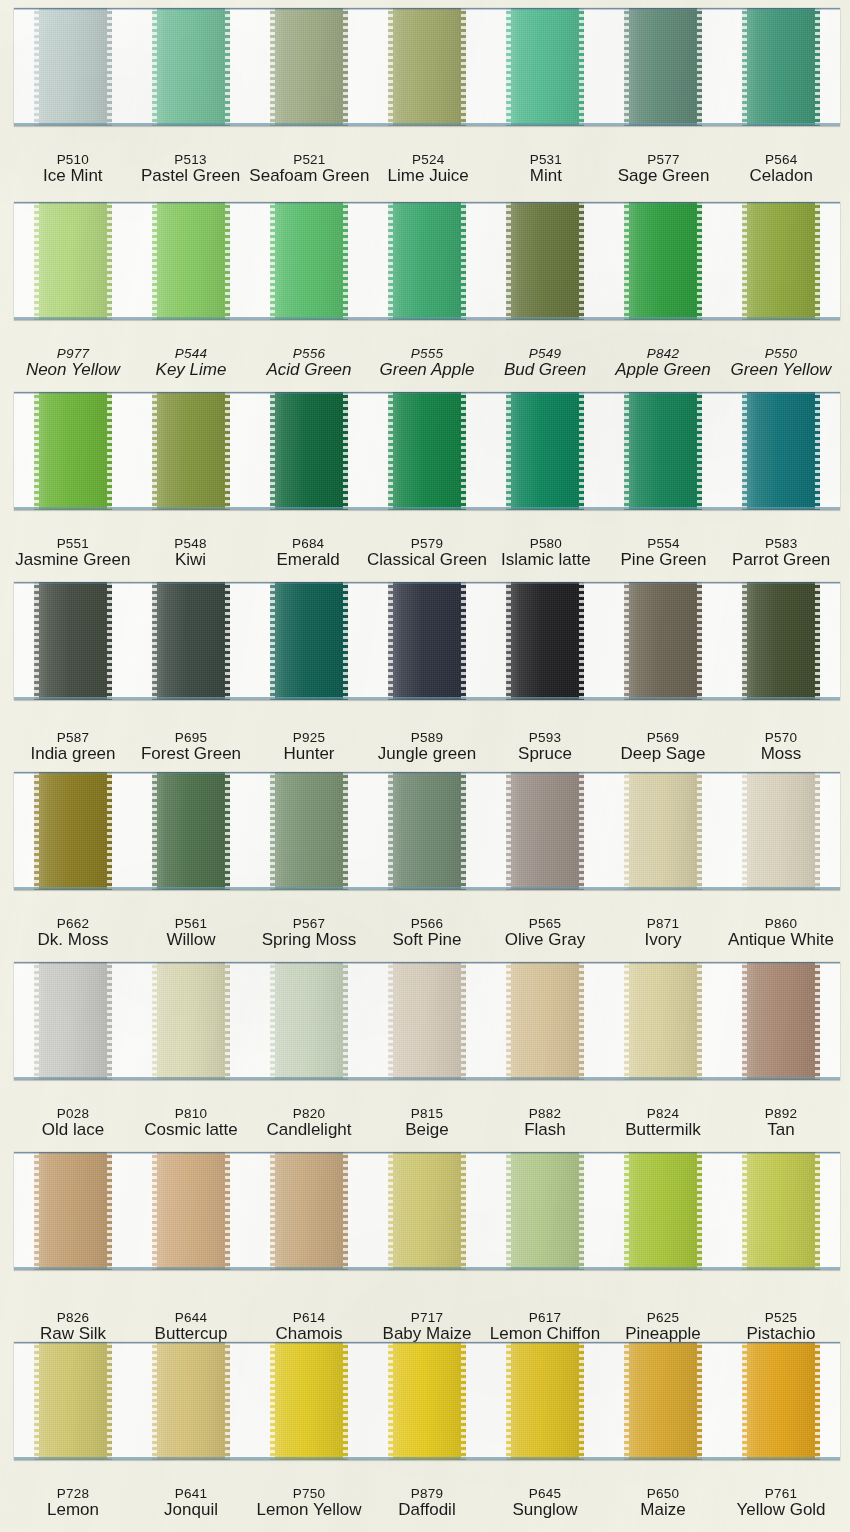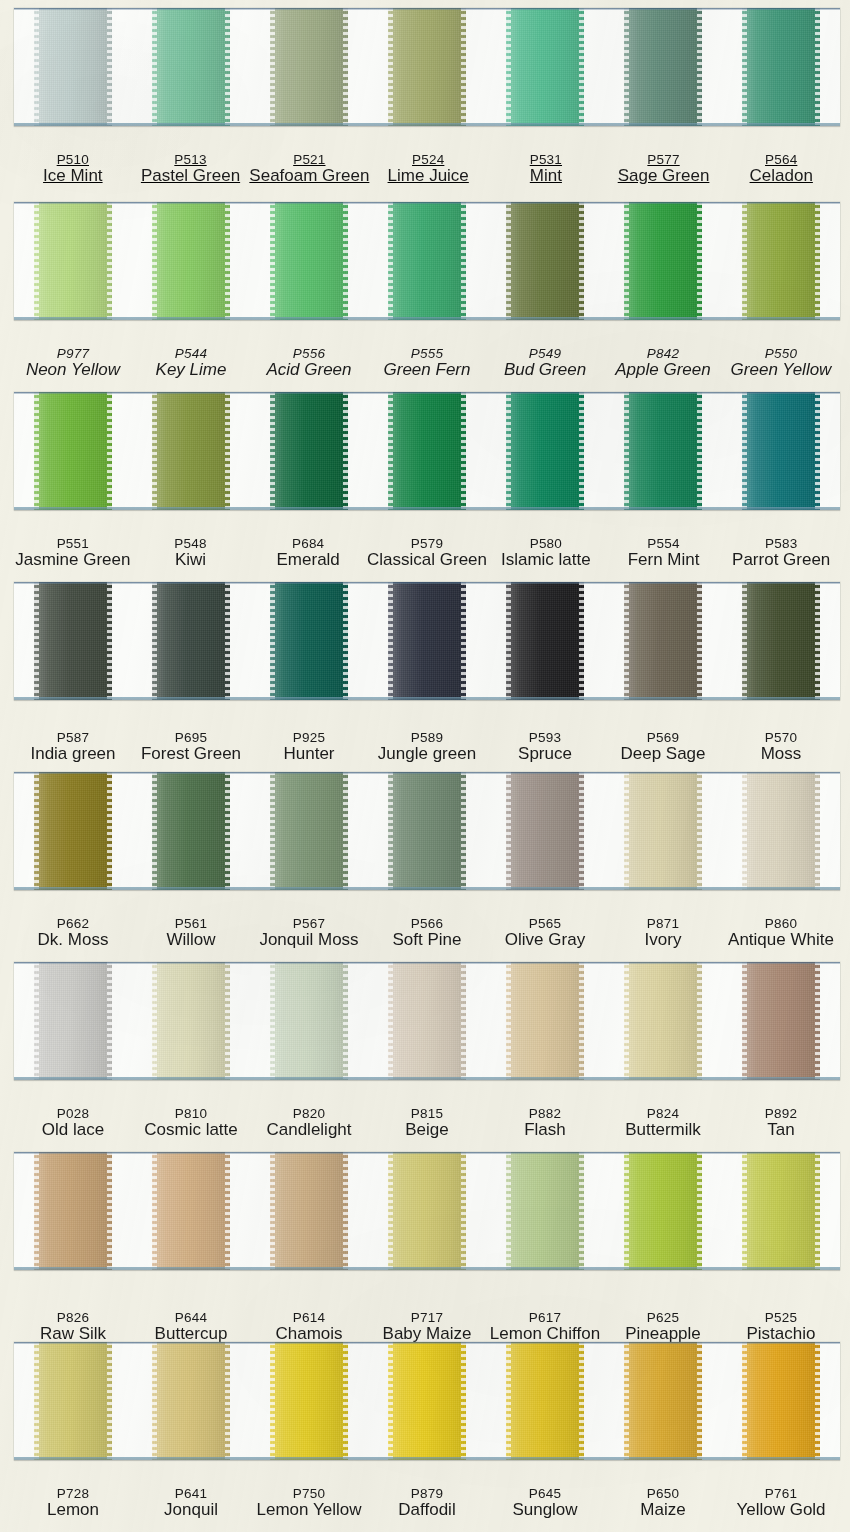--- a/index.html
+++ b/index.html
@@ -190,21 +190,21 @@
           </div>
           <div class="cell">
             <div class="ribbon" title="P564 Celadon">
               <div class="face" style="background: rgb(61, 152, 120);"></div>
               <div class="sheen"></div>
               <div class="edge left"></div>
               <div class="edge right"></div>
             </div>
           </div>
         </div>
-        <div class="labels" style="top: 144px; text-decoration: underline;">
+        <div class="labels" style="top: 144px;">
           <div class="label-cell">
             <div class="code">P510</div>
             <div class="name">Ice Mint</div>
           </div>
           <div class="label-cell">
             <div class="code">P513</div>
             <div class="name">Pastel Green</div>
           </div>
           <div class="label-cell">
             <div class="code">P521</div>
@@ -295,21 +295,21 @@
           <div class="label-cell">
             <div class="code">P544</div>
             <div class="name">Key Lime</div>
           </div>
           <div class="label-cell">
             <div class="code">P556</div>
             <div class="name">Acid Green</div>
           </div>
           <div class="label-cell">
             <div class="code">P555</div>
-            <div class="name">Green Fern</div>
+            <div class="name">Green Apple</div>
           </div>
           <div class="label-cell">
             <div class="code">P549</div>
             <div class="name">Bud Green</div>
           </div>
           <div class="label-cell">
             <div class="code">P842</div>
             <div class="name">Apple Green</div>
           </div>
           <div class="label-cell">
@@ -393,21 +393,21 @@
           <div class="label-cell">
             <div class="code">P579</div>
             <div class="name">Classical Green</div>
           </div>
           <div class="label-cell">
             <div class="code">P580</div>
             <div class="name">Islamic latte</div>
           </div>
           <div class="label-cell">
             <div class="code">P554</div>
-            <div class="name">Fern Mint</div>
+            <div class="name">Pine Green</div>
           </div>
           <div class="label-cell">
             <div class="code">P583</div>
             <div class="name">Parrot Green</div>
           </div>
         </div>
       </div>
       <div class="row" style="top: 582px;">
         <div class="card" style="height: 118px;">
           <div class="cell">
@@ -561,21 +561,21 @@
           <div class="label-cell">
             <div class="code">P662</div>
             <div class="name">Dk. Moss</div>
           </div>
           <div class="label-cell">
             <div class="code">P561</div>
             <div class="name">Willow</div>
           </div>
           <div class="label-cell">
             <div class="code">P567</div>
-            <div class="name">Jonquil Moss</div>
+            <div class="name">Spring Moss</div>
           </div>
           <div class="label-cell">
             <div class="code">P566</div>
             <div class="name">Soft Pine</div>
           </div>
           <div class="label-cell">
             <div class="code">P565</div>
             <div class="name">Olive Gray</div>
           </div>
           <div class="label-cell">

